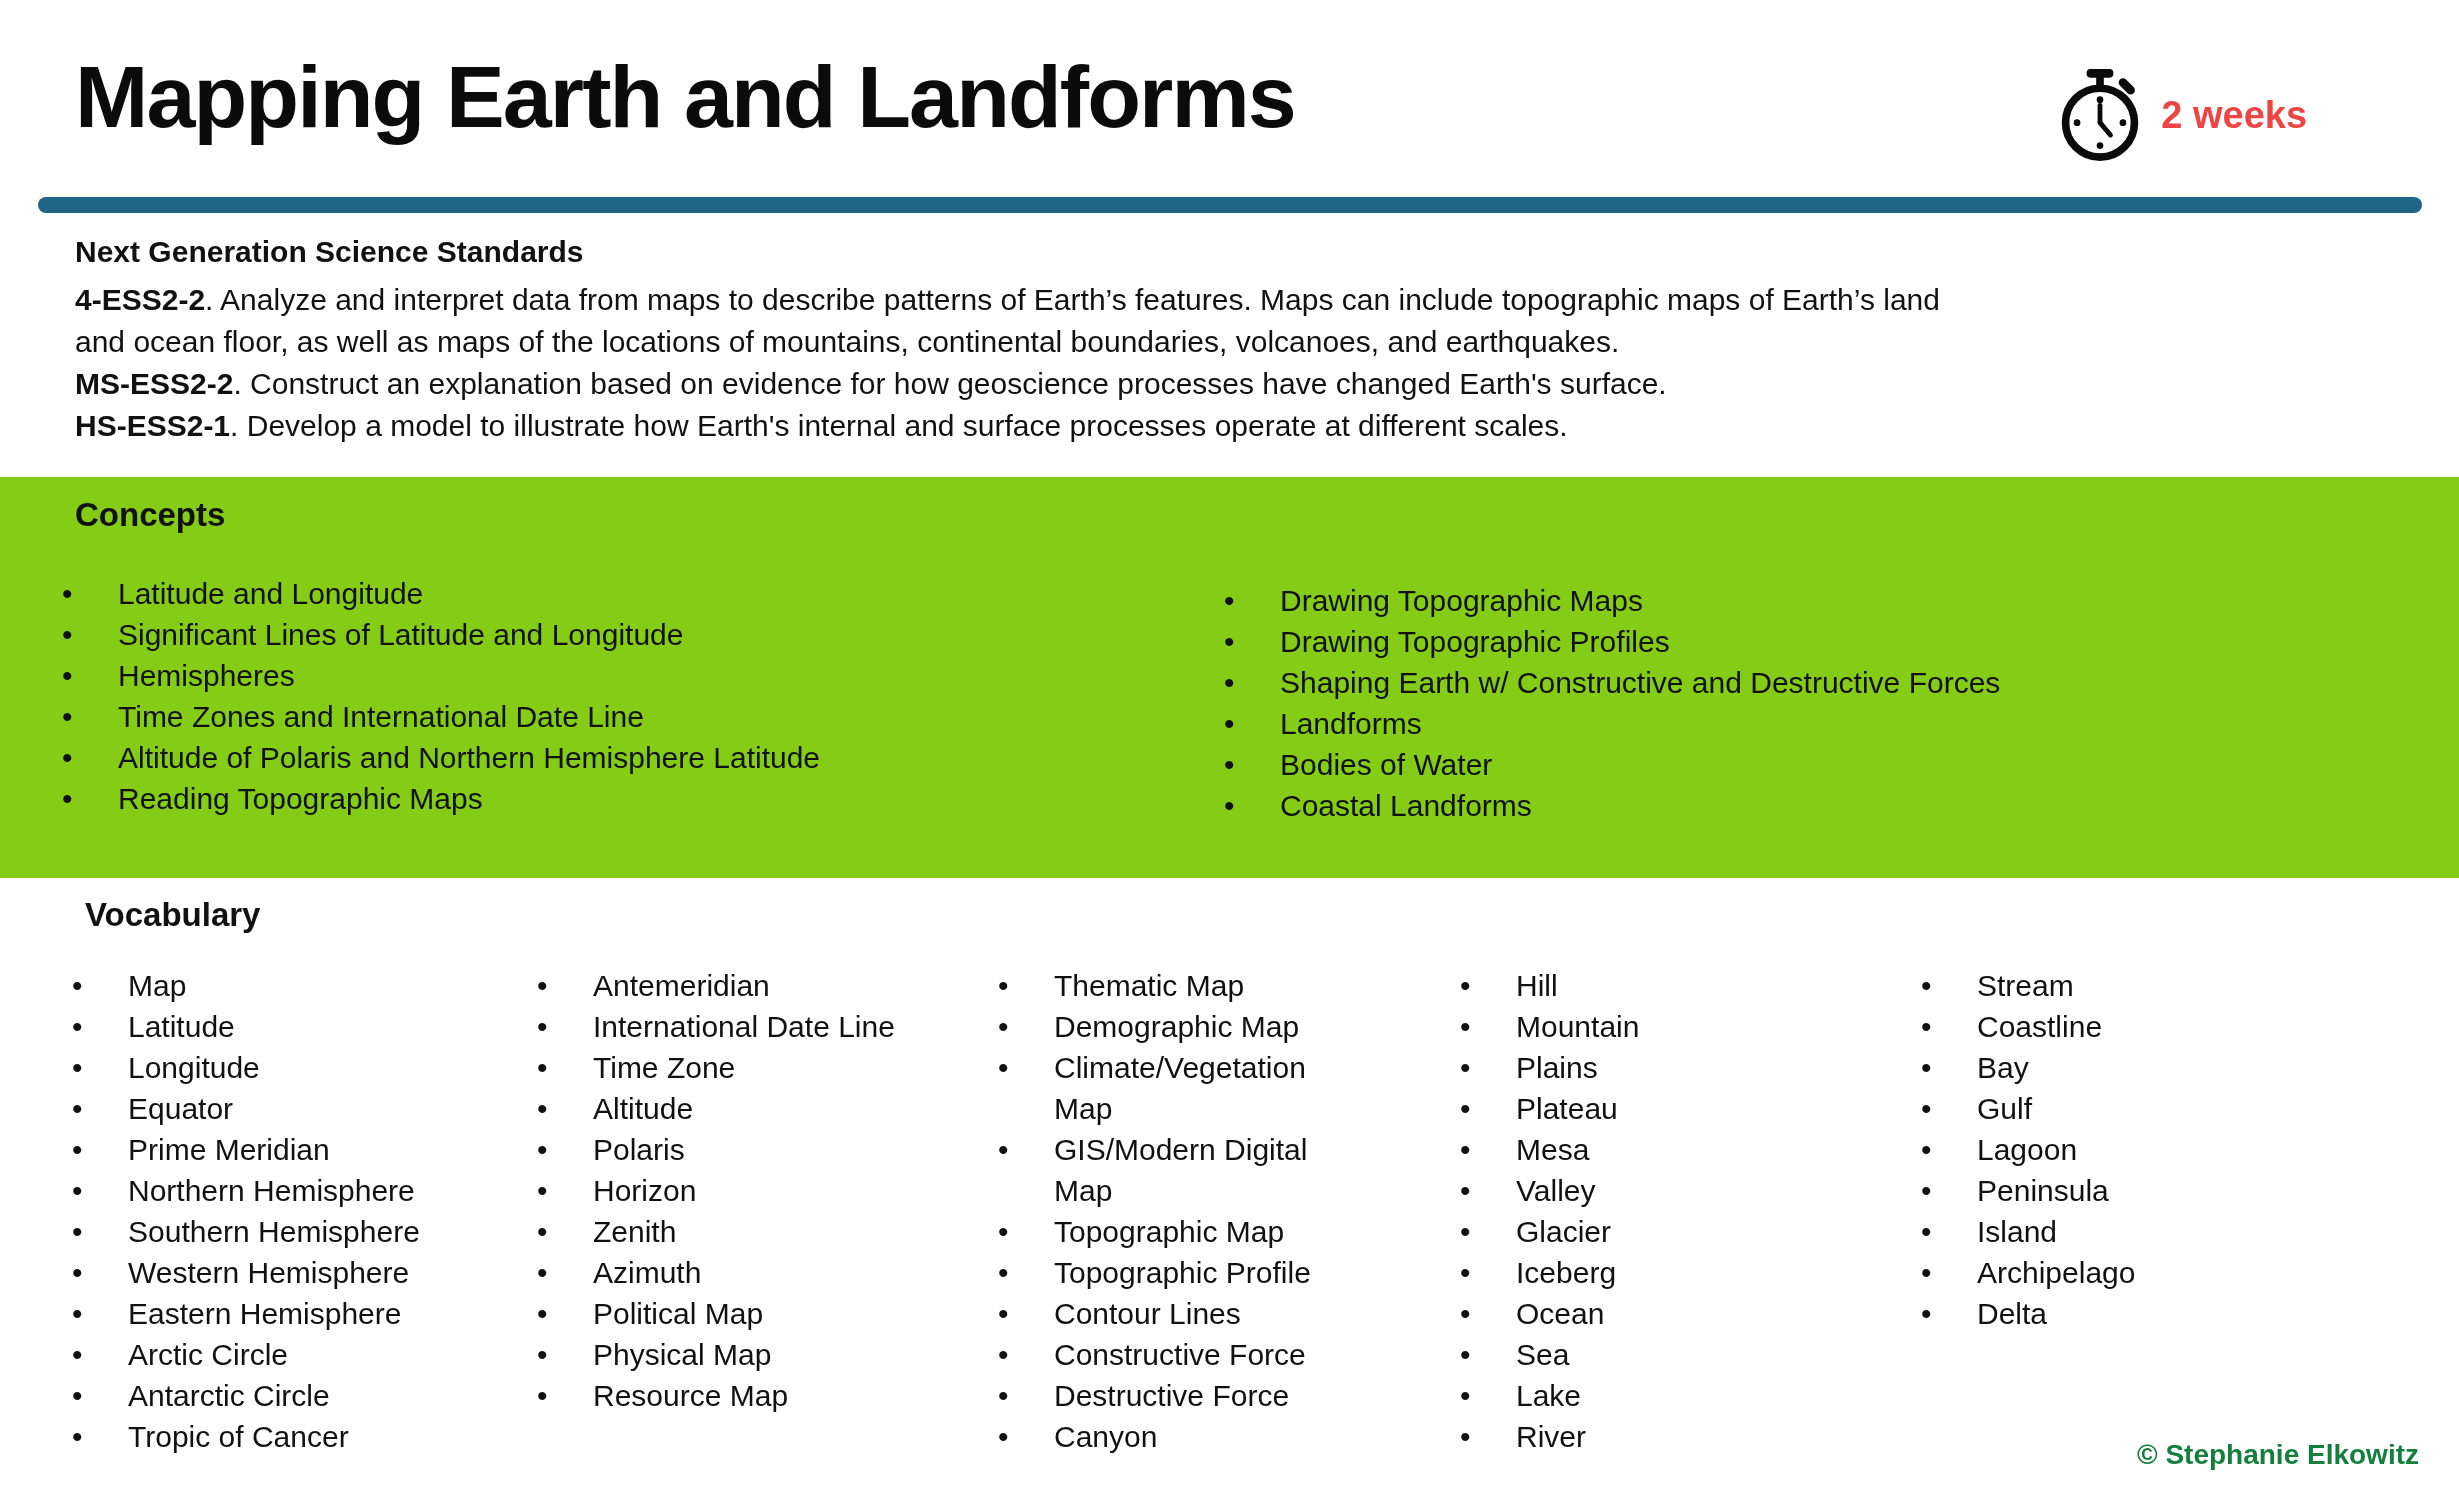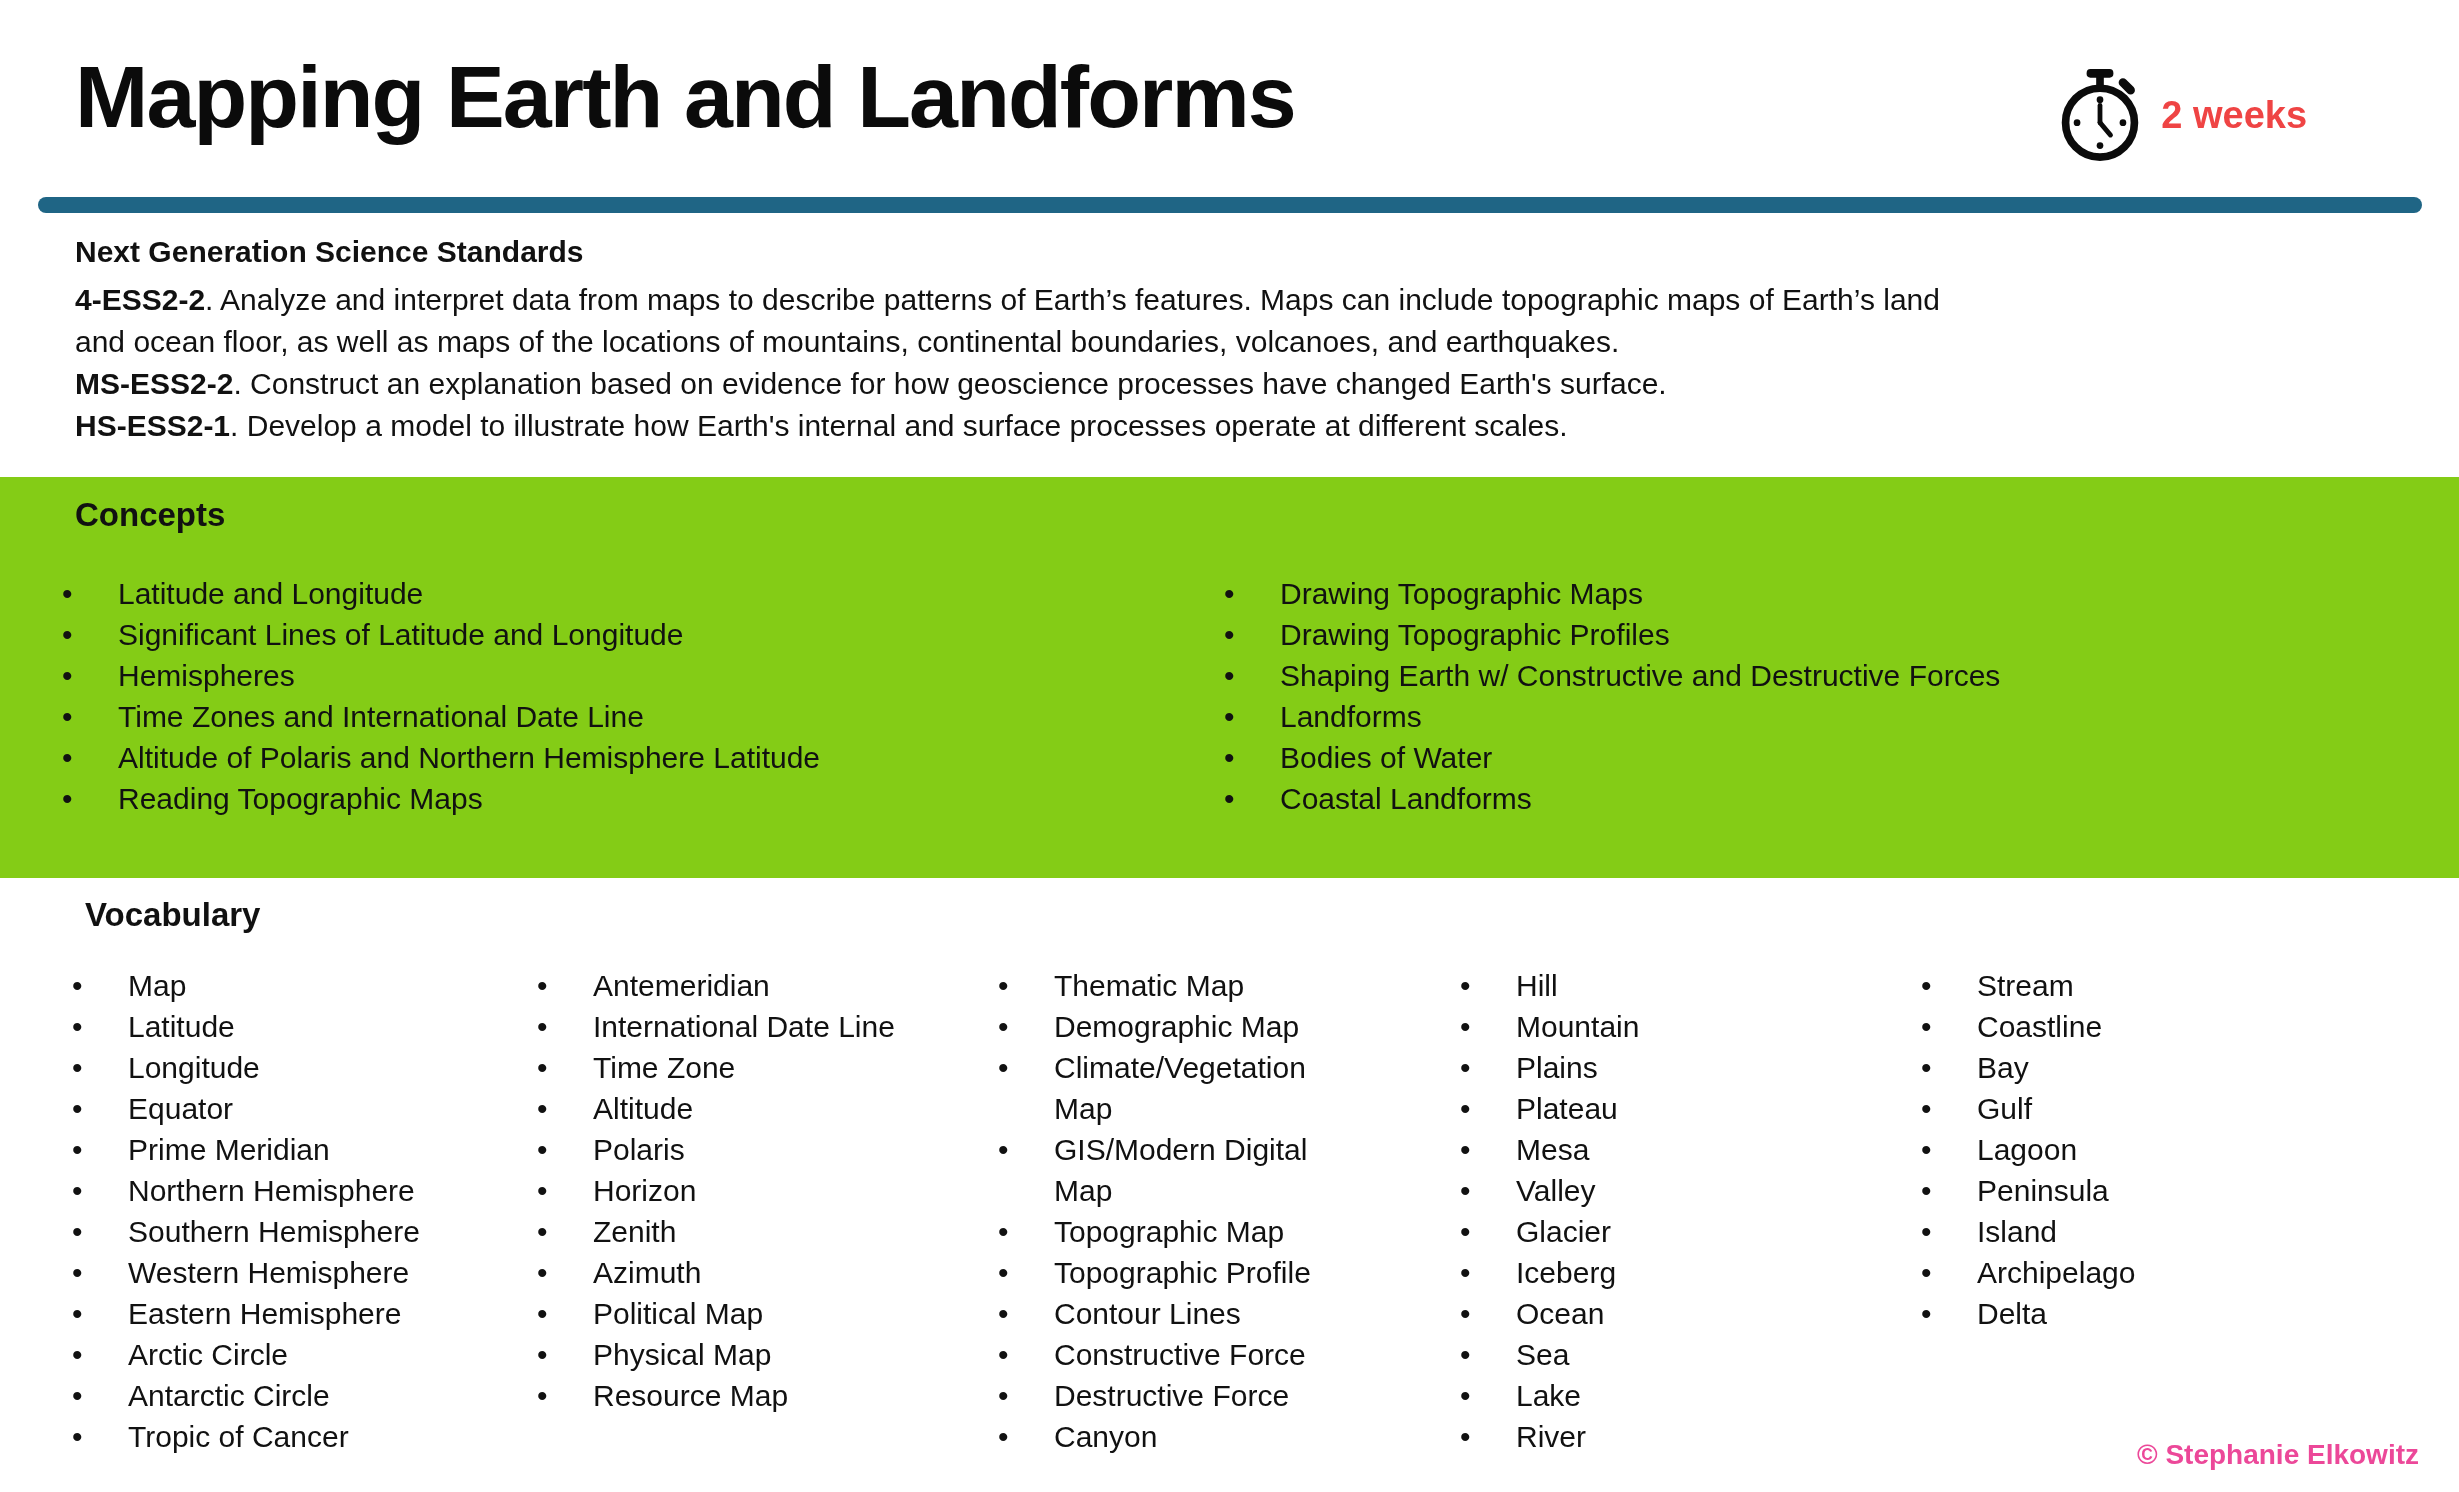--- a/index.html
+++ b/index.html
@@ -97,21 +97,21 @@
     font-size:30px;
     line-height:41px;
   }
   .concepts-col-left{
     position:absolute;
     left:60px; top:83px;
     width:1105px;
   }
   .concepts-col-right{
     position:absolute;
-    left:1222px; top:83px;
+    left:1222px; top:90px;
     width:1153px;
   }
   
   .vocab{
     position:absolute;
     left:0; top:896px;
     width:2459px; height:538px;margin-left:10px;
   }
   .vocab h2{
     position:absolute;
@@ -125,21 +125,21 @@
   .vocab-col-1{left:525px; width:452px;}
   .vocab-col-2{left:986px;width:452px;}
   .vocab-col-3{left:1448px;width:423px;}
   .vocab-col-4{left:1909px;width:452px;}
   
   .copyright{
     position:absolute;
     right:40px; top:1439px;
     font-size:28px;
     font-weight:bold;
-    color:#ec4899;
+    color:#15803d;
     white-space:nowrap;
   }
 </style>
 </head>
 <body>
 
 <div class="page">
 
   <h1 class="title">Mapping Earth and Landforms</h1>
 

